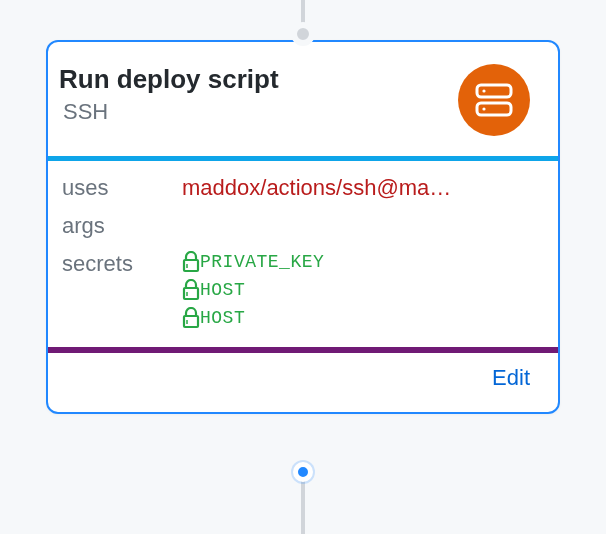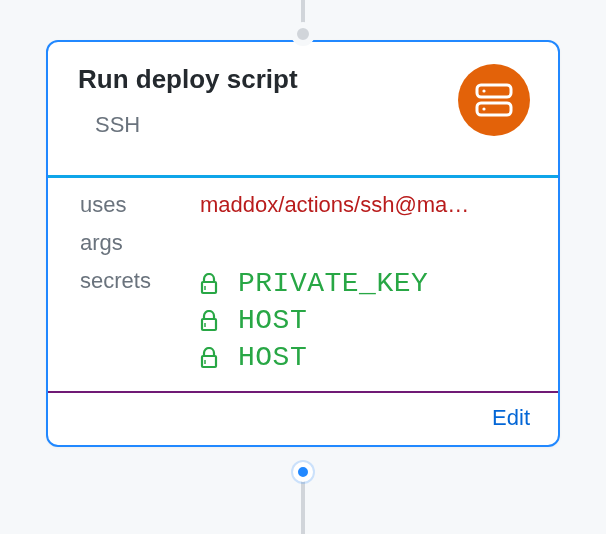--- a/index.html
+++ b/index.html
@@ -51,49 +51,49 @@
     left: 46px;
     top: 40px;
     width: 514px;
     background: #fff;
     border: 2px solid #2188ff;
     border-radius: 12px;
     box-shadow: 0 1px 3px rgba(27,31,35,0.04);
     z-index: 2;
   }
   .card-header {
-    padding: 22px 28px 20px 30px;
+    padding: 22px 28px 20px 11px;
     display: flex;
     align-items: flex-start;
     justify-content: space-between;
-    border-bottom: 3px solid #0ea5e9;
+    border-bottom: 5px solid #0ea5e9;
   }
   .card-title {
     font-size: 26px;
     font-weight: 700;
     color: #24292e;
     margin: 0 0 4px 0;
   }
   .card-subtitle {
     font-size: 22px;
     color: #6a737d;
-    margin: 17px;
+    margin: 4px;
   }
   .icon-badge {
     width: 72px;
     height: 72px;
     background: #e36209;
     border-radius: 50%;
     display: flex;
     align-items: center;
     justify-content: center;
     flex-shrink: 0;
   }
   .card-body {
-    padding: 14px 28px 6px 32px;
+    padding: 14px 28px 6px 14px;
   }
   .row {
     display: flex;
     margin-bottom: 12px;
     font-size: 22px;
   }
   .row-label {
     width: 120px;
     color: #6a737d;
     flex-shrink: 0;
@@ -106,30 +106,30 @@
     flex: 1;
   }
   .secrets-col {
     display: flex;
     flex-direction: column;
     gap: 6px;
   }
   .secret {
     display: flex;
     align-items: center;
-    gap: 20px;
+    gap: 0;
     color: #28a745;
     font-family: "SFMono-Regular", Consolas, "Liberation Mono", Menlo, monospace;
-    font-size: 28px;
+    font-size: 18px;
     letter-spacing: 0.5px;
   }
   .secret svg { flex-shrink: 0; }
   .card-footer {
-    border-top: 2px solid #701a75;
-    padding: 12px 28px 14px;
+    border-top: 6px solid #701a75;
+    padding: 12px 28px 21px;
     text-align: right;
   }
   .edit-link {
     color: #0366d6;
     font-size: 22px;
     cursor: pointer;
     text-decoration: none;
   }
 </style>
 </head>

